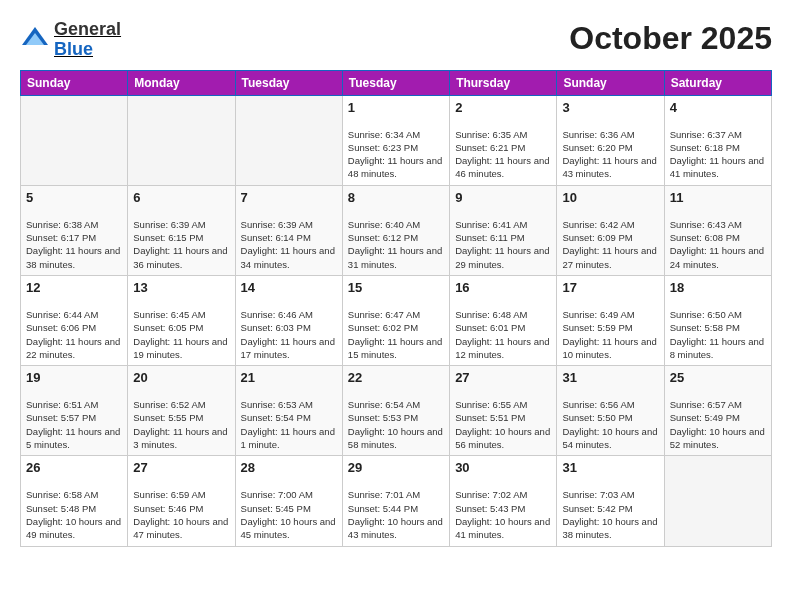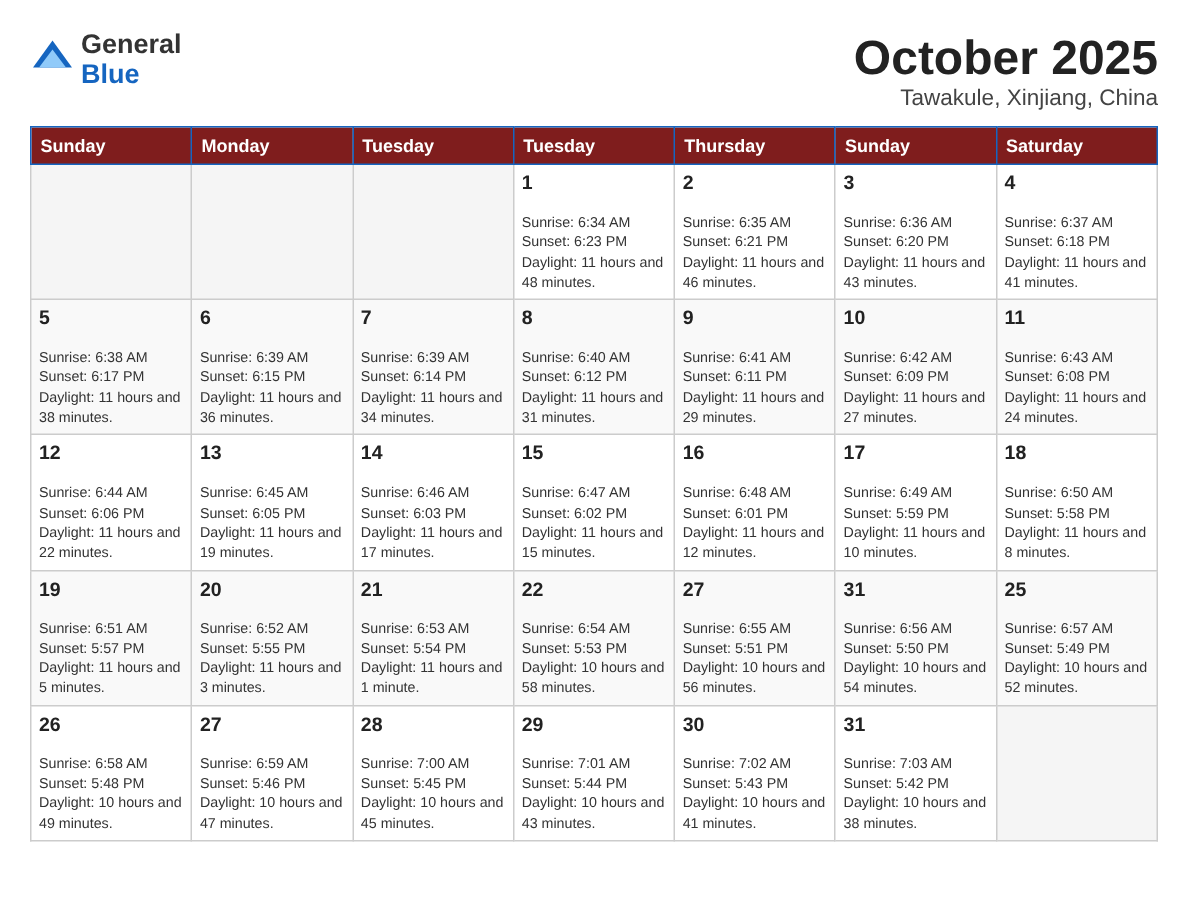--- a/index.html
+++ b/index.html
@@ -13,20 +13,21 @@
     .header {
       display: flex;
       justify-content: space-between;
       align-items: flex-start;
       margin-bottom: 10px;
     }
     .logo {
       display: flex;
       align-items: center;
       gap: 4px;
+      text-decoration: underline;
     }
     .logo-text {
       display: flex;
       flex-direction: column;
       font-size: 18px;
       font-weight: bold;
       line-height: 1.1;
     }
     .logo-general { color: #333; }
     .logo-blue { color: #1565C0; }
@@ -46,21 +47,21 @@
     .location {
       font-size: 15px;
       color: #444;
     }
     .calendar {
       width: 100%;
       border-collapse: collapse;
       font-size: 10px;
     }
     .calendar th {
-      background: #7f1d1d;
+      background: #a21caf;
       color: #fff;
       text-align: left;
       padding: 5px 6px;
       font-size: 12px;
       font-weight: bold;
       border: 1px solid #1565C0;
     }
     .calendar td {
       border: 1px solid #ccc;
       vertical-align: top;
@@ -103,21 +104,20 @@
       <polygon points="15,2 28,20 2,20" fill="#1565C0"></polygon>
       <polygon points="15,8 24,20 6,20" fill="#90CAF9"></polygon>
     </svg>
     <div class="logo-text">
       <span class="logo-general">General</span>
       <span class="logo-blue">Blue</span>
     </div>
   </div>
   <div class="title-block">
     <div class="month-title">October 2025</div>
-    <div class="location">Tawakule, Xinjiang, China</div>
   </div>
 </div>
 
 <table class="calendar">
   <thead>
     <tr>
     <th>Sunday</th>
         <th>Monday</th>
         <th>Tuesday</th>
         <th>Tuesday</th>

